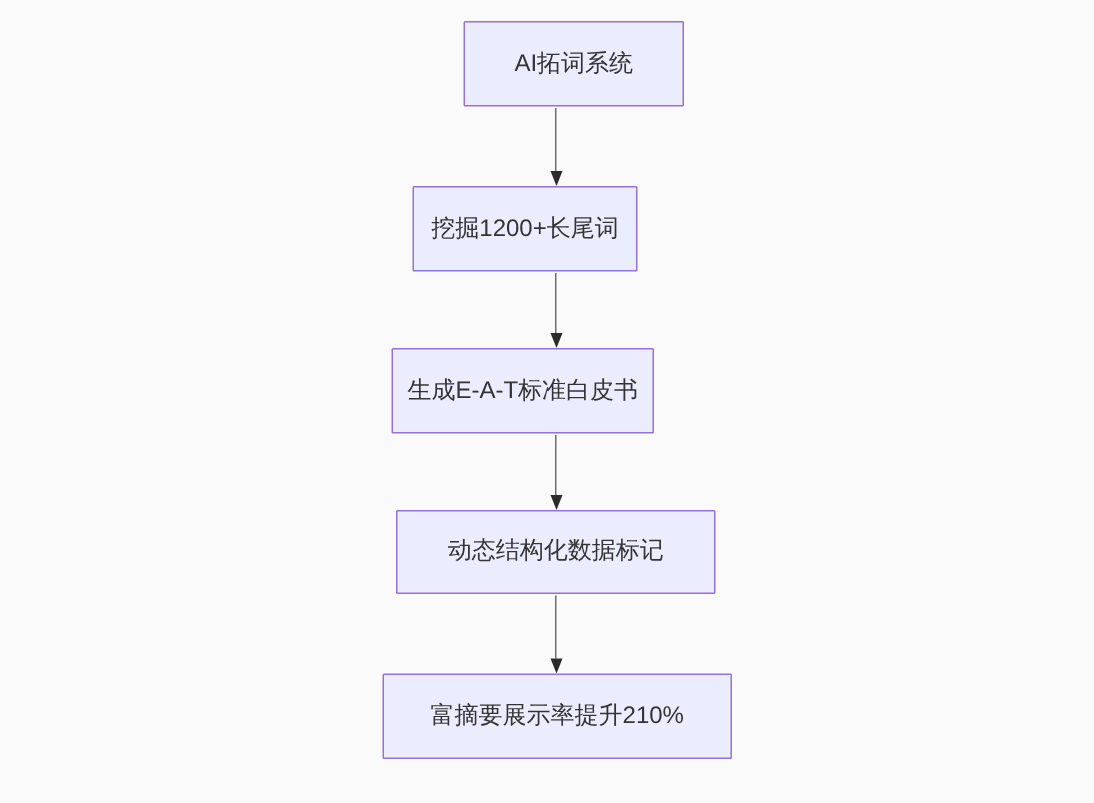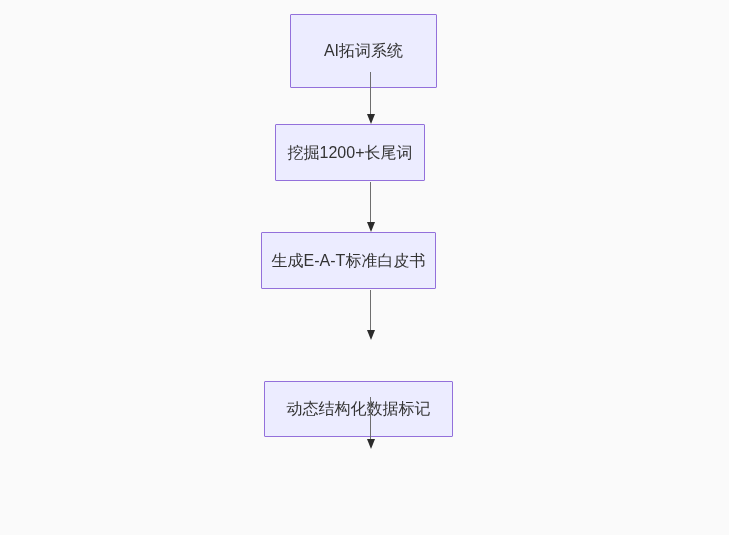--- a/index.html
+++ b/index.html
@@ -30,24 +30,24 @@
     border-radius: 1px;
     display: flex;
     align-items: center;
     justify-content: center;
     color: var(--node-text);
     font-size: 16px;
     line-height: 1.2;
     text-align: center;
     white-space: nowrap;
   }
-  .node-1 { left: 290px; top: 14px;  width: 147px; height: 74px; }
+  .node-1 { left: 309px; top: 14px;  width: 147px; height: 57px; }
   .node-2 { left: 275px; top: 124px; width: 150px; height: 57px; }
   .node-3 { left: 261px; top: 232px; width: 175px; height: 57px; }
-  .node-4 { left: 264px; top: 340px; width: 189px; height: 56px; margin-top: 41px; }
+  .node-4 { left: 264px; top: 340px; width: 213px; height: 56px; }
   .node-5 { left: 255px; top: 449px; width: 233px; height: 57px; }
 
   .edge {
     position: absolute;
     left: 366px;            
     width: 9px;
     display: flex;
     flex-direction: column;
     align-items: center;
   }
@@ -103,14 +103,17 @@
 
   <div class="node node-4">
     <span>动态结构化数据标记</span>
   </div>
 
   <div class="edge edge-4">
     <div class="edge-line"></div>
     <div class="arrowhead"></div>
   </div>
 
+  <div class="node node-5">
+    <span>富摘要展示率提升210%</span>
+  </div>
 
 </div>
 
 </body></html>

